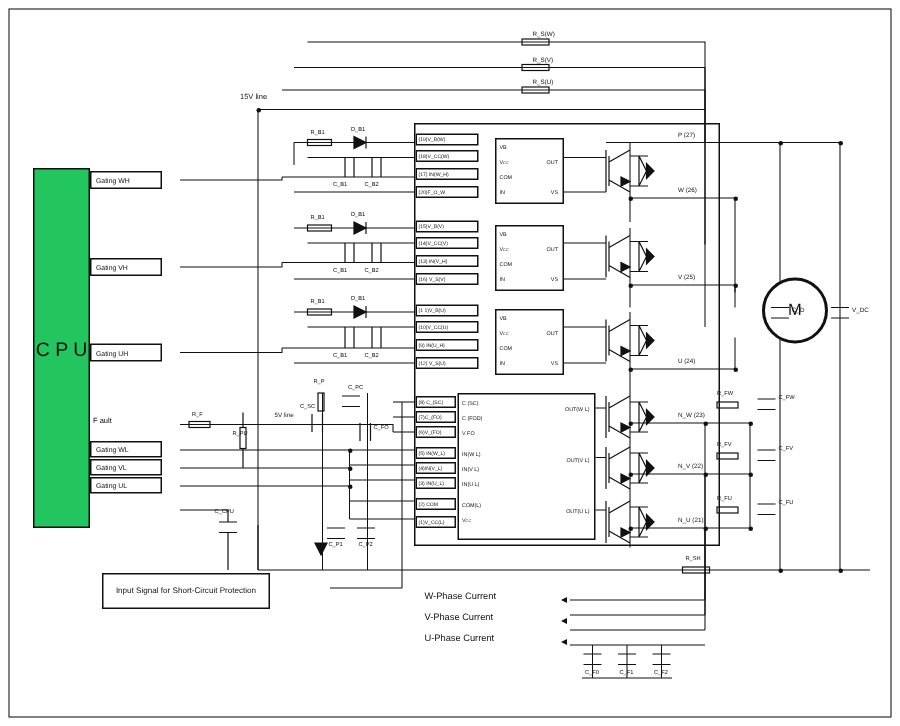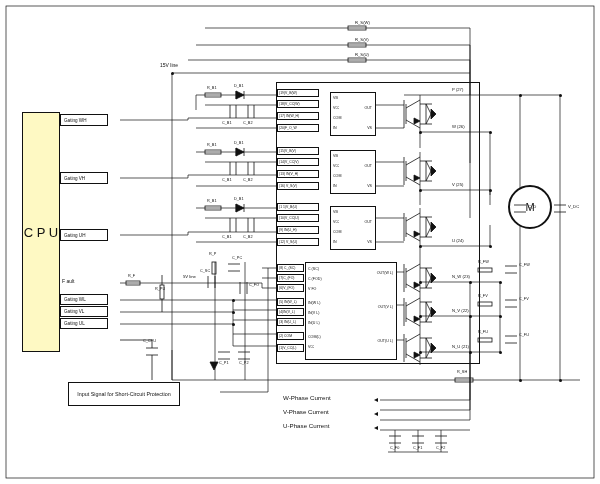--- a/index.html
+++ b/index.html
@@ -2,21 +2,21 @@
 <html><head>
 <meta charset="utf-8">
 <style>
   html,body{margin:0;padding:0;background:#fff;}
   body{font-family:"Liberation Sans", sans-serif;}
   #root{position:relative;width:600px;height:484px;background:#ffffff;overflow:hidden;}
   .lbl{position:absolute;color:#111;white-space:nowrap;line-height:1;}
   .tiny{font-size:4.2px;}
   .tiny2{font-size:3.8px;}
   .sm{font-size:5px;}
-  .cpu{position:absolute;border:1px solid #111;background:#fef9c3;box-sizing:border-box;
+  .cpu{position:absolute;border:1px solid #111;background:#22c55e;box-sizing:border-box;
        display:flex;align-items:center;justify-content:center;}
   .cpuTxt{font-size:13px;letter-spacing:0;line-height:11px;text-align:center;color:#111;}
   .gbox{position:absolute;border:1px solid #111;background:#fff;box-sizing:border-box;
         font-size:4.6px;display:flex;align-items:center;padding-left:3px;color:#111;}
   .hvic{position:absolute;border:1px solid #111;background:#fff;box-sizing:border-box;}
   .pin{position:absolute;font-size:3.6px;color:#111;white-space:nowrap;}
   .pinbox{position:absolute;border:1px solid #111;background:#fff;box-sizing:border-box;
           font-size:3.4px;color:#111;display:flex;align-items:center;padding-left:1px;}
   .dot{position:absolute;width:3px;height:3px;border-radius:50%;background:#111;}
   .motor{position:absolute;border:2px solid #111;border-radius:50%;background:#fff;

